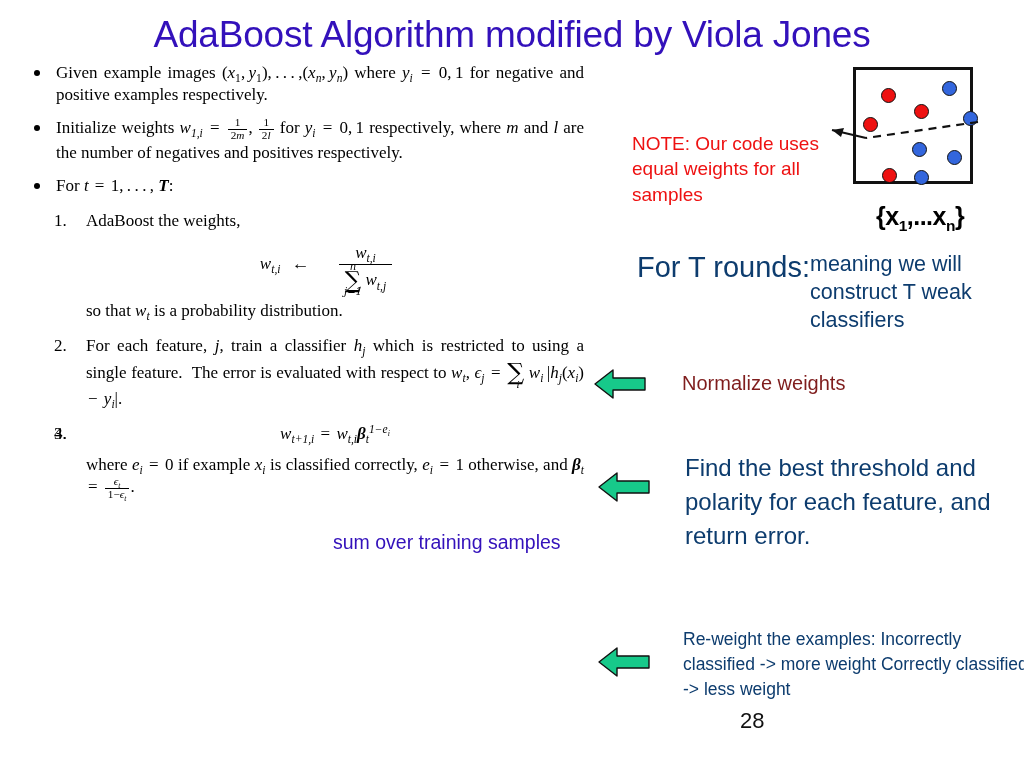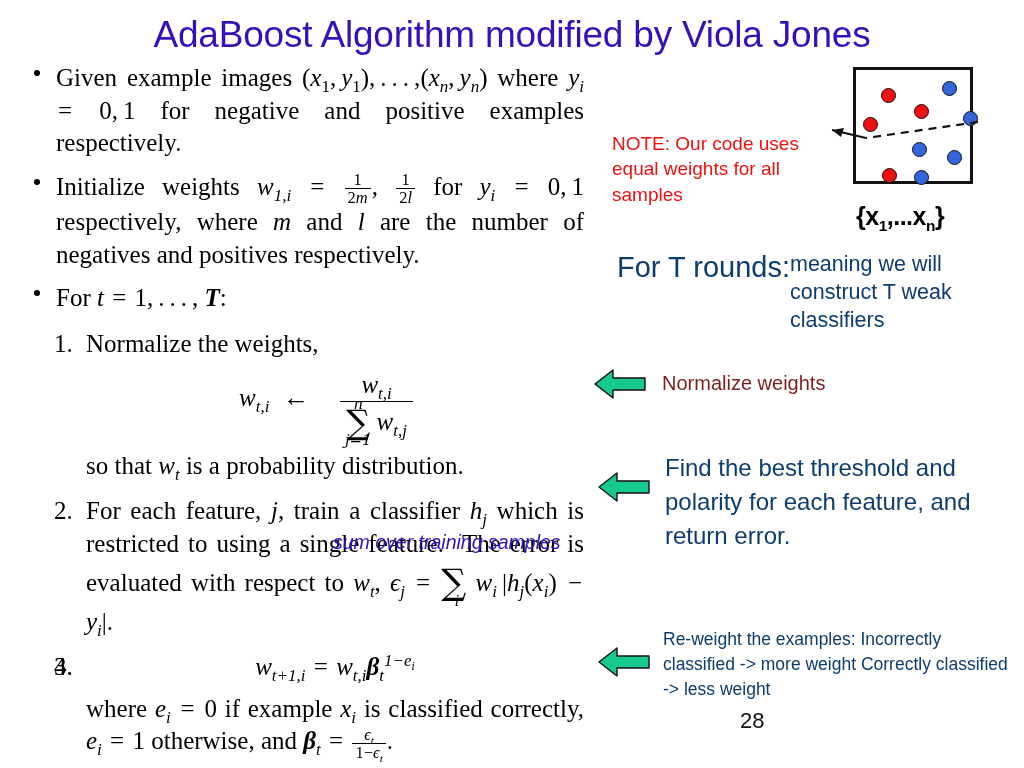--- a/index.html
+++ b/index.html
@@ -31,21 +31,21 @@
     white-space: nowrap;
   }
 
   
   #algorithm-body {
     position: absolute;
     left: 24px;
     top: 62px;
     width: 560px;
     font-family: "Liberation Serif", "DejaVu Serif", serif;
-    font-size: 25px;
+    font-size: 17px;
     line-height: 1.30;
     color: #000000;
   }
   .bullet-item {
     position: relative;
     padding-left: 32px;
     margin-bottom: 11px;
     text-align: justify;
   }
   .bullet-item > .bullet-dot {
@@ -151,20 +151,21 @@
     font-size: 0.42em;
     font-style: italic;
   }
   .leftarrow { font-size: 1.05em; padding: 0 7px; }
   .abs { font-style: normal; }
 
   
   .ann {
     position: absolute;
     font-family: "Liberation Sans", sans-serif;
+    margin-left: 20px;
   }
   #note-text {
     left: 612px;
     top: 131px;
     width: 230px;
     font-size: 19px;
     line-height: 1.33;
     color: #ee1111;
   }
   #set-label {
@@ -220,21 +221,20 @@
     color: #0d3c6e;
   }
   #sum-note {
     position: absolute;
     left: 333px;
     top: 531px;
     font-family: "Liberation Sans", sans-serif;
     font-size: 19.5px;
     color: #3311bb;
     white-space: nowrap;
-    font-style: italic;
   }
   #page-number {
     position: absolute;
     left: 740px;
     top: 708px;
     font-family: "Liberation Sans", sans-serif;
     font-size: 22px;
     color: #111;
   }
 
@@ -289,21 +289,21 @@
     <span class="para">Initialize weights <span class="mi">w</span><sub class="ms">1,i</sub> <span class="op">=</span> <span class="frac"><span class="num"><span class="mn">1</span></span><span class="den"><span class="mn">2</span><span class="mi">m</span></span></span><span class="mn">,</span> <span class="frac"><span class="num"><span class="mn">1</span></span><span class="den"><span class="mn">2</span><span class="mi">l</span></span></span> for <span class="mi">y</span><sub class="ms">i</sub> <span class="op">=</span> <span class="mn">0, 1</span> respectively, where <span class="mi">m</span> and <span class="mi">l</span> are the number of negatives and positives respectively.</span>
   </div>
 
   <div class="bullet-item">
     <span class="bullet-dot"></span>
     <span class="para">For <span class="mi">t</span> <span class="op">=</span> <span class="mn">1</span><span class="mn">, . . . ,</span> <span class="mib">T</span><span class="mn">:</span></span>
   </div>
 
   <div class="numbered-block">
     <span class="step-num">1.</span>
-    <div class="para">Normalize the weights,</div>
+    <div class="para">AdaBoost the weights,</div>
     <div class="displayeq">
       <span class="mi">w</span><sub class="ms">t,i</sub>
       <span class="leftarrow">←</span>
       <span class="bigfrac">
         <span class="num"><span class="mi">w</span><sub class="ms">t,i</sub></span>
         <span class="den"><span class="sumop">∑<span class="lim-top">n</span><span class="lim-bot">j=1</span></span>&nbsp;<span class="mi">w</span><sub class="ms">t,j</sub></span>
       </span>
     </div>
     <div class="para tight">so that <span class="mi">w</span><sub class="ms">t</sub> is a probability distribution.</div>
   </div>

